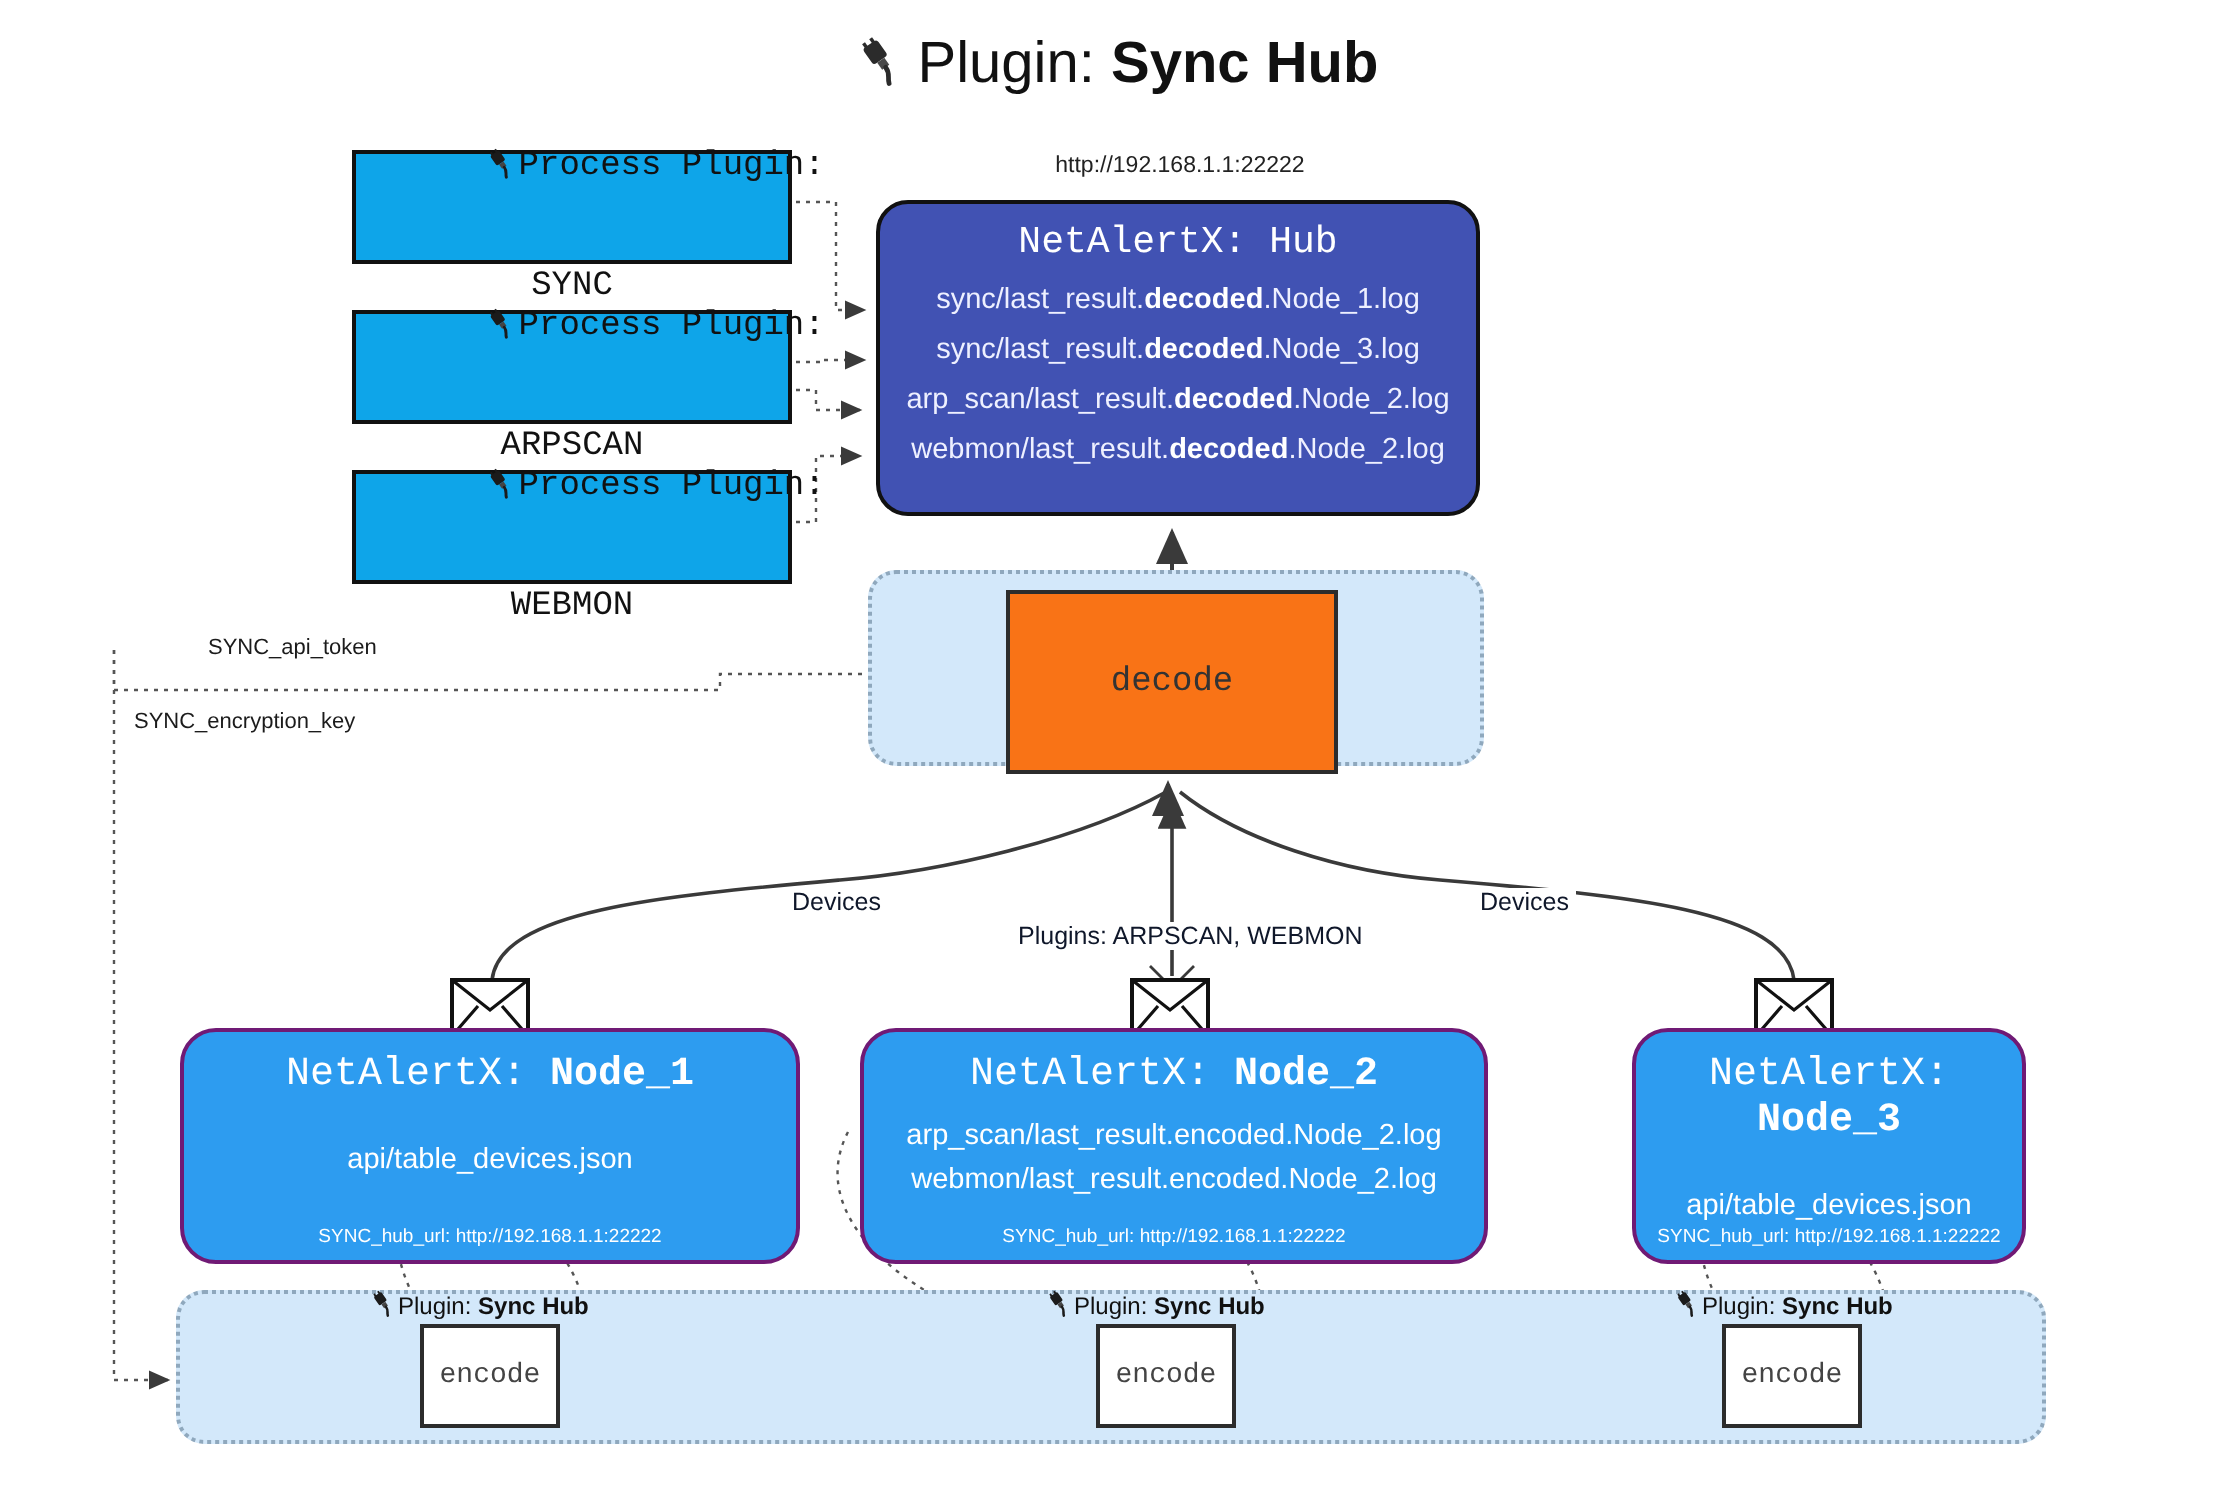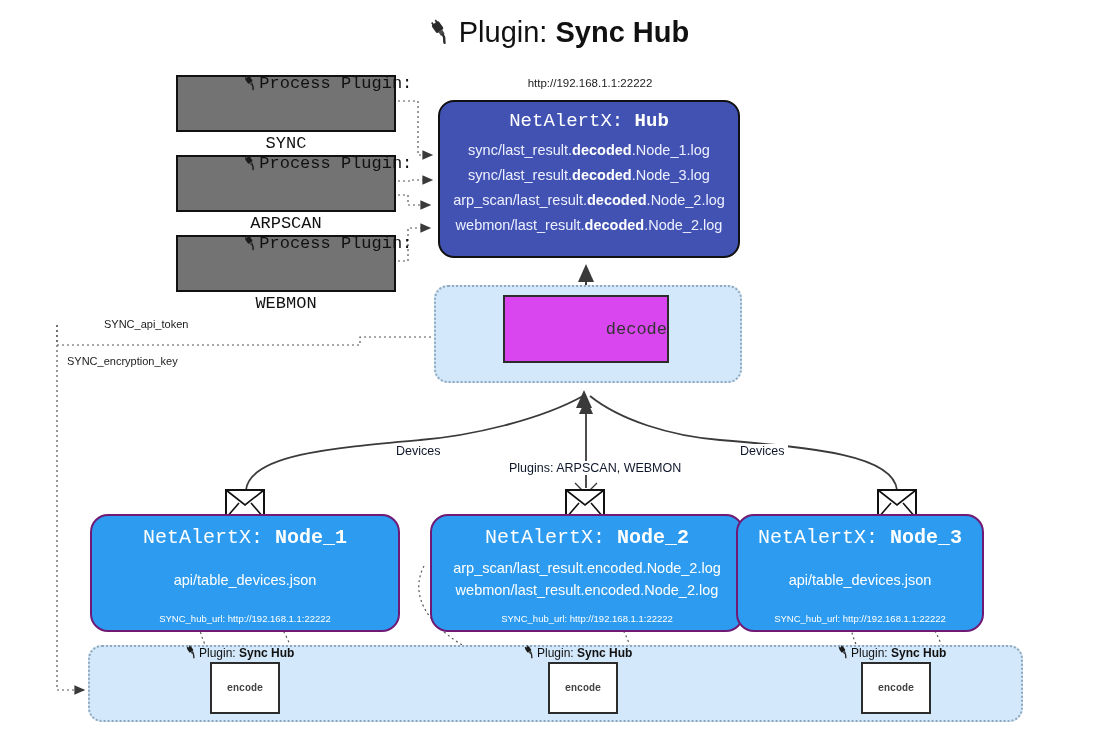--- a/index.html
+++ b/index.html
@@ -12,44 +12,44 @@
   
   #title{left:0;top:16px;width:1117px;text-align:center;font-size:29px;color:#111;}
   #title .plain{font-weight:400;}
   #title .strong{font-weight:700;}
   .plug-ico{display:inline-block;vertical-align:-3px;margin-right:5px;}
 
   
   #hub-url{left:430px;top:77px;width:320px;text-align:center;font-size:11.5px;color:#222;}
 
   
-  .pbox{width:220px;height:57px;background:#737373;border:2px solid #111;
+  .pbox{width:220px;height:57px;background:#0ea5e9;border:2px solid #111;
         display:flex;align-items:center;justify-content:center;}
   .pbox .inner{font-family:"Liberation Mono",monospace;font-size:17px;line-height:20px;
         color:#111;text-align:center;white-space:pre;}
   .pbox .row1{display:block;text-align:left;padding-left:2px;}
   .pbox .row2{display:block;text-align:center;}
   #pbox1{left:176px;top:75px;}
   #pbox2{left:176px;top:155px;}
   #pbox3{left:176px;top:235px;}
 
   
   #hub{left:438px;top:100px;width:302px;height:158px;background:#4152b3;
        border:2px solid #111;border-radius:16px;padding-top:8px;}
   #hub .hub-title{font-family:"Liberation Mono",monospace;font-size:19px;color:#fff;
        text-align:center;margin-bottom:6px;}
-  #hub .hub-title b{font-weight:700;}
+  #hub .hub-title b{font-weight:400;}
   .hubline{color:#eef0ff;font-size:14.5px;line-height:25px;text-align:center;white-space:nowrap;}
   .hubline b{font-weight:700;color:#fff;}
 
   
   #decode-panel{left:434px;top:285px;width:308px;height:98px;background:#d3e8fa;
        border:2px dotted #8fa8bd;border-radius:14px;}
-  #decode-box{left:503px;top:295px;width:166px;height:68px;background:#d946ef;border:2px solid #2c2c2c;
-       display:flex;align-items:center;justify-content:flex-end;}
+  #decode-box{left:503px;top:295px;width:166px;height:92px;background:#f97316;border:2px solid #2c2c2c;
+       display:flex;align-items:center;justify-content:center;}
   #decode-box span{font-family:"Liberation Mono",monospace;font-size:17px;color:#333;}
 
   
   .keylabel{font-size:11px;color:#1b1b1b;background:#fff;padding:0 4px;white-space:nowrap;}
   #k-token{left:100px;top:318px;}
   #k-enc{left:63px;top:355px;}
 
   
   .flowlabel{font-size:12.5px;color:#0f172a;background:#fff;padding:0 4px;white-space:nowrap;}
   #lbl-dev-left{left:392px;top:444px;}
@@ -58,42 +58,42 @@
 
   
   .node{height:118px;background:#2d9cf0;border:2px solid #701a75;border-radius:18px;padding-top:10px;}
   .node .ntitle{font-family:"Liberation Mono",monospace;font-size:20px;color:#fff;text-align:center;}
   .node .ntitle b{font-weight:700;}
   .node .nline{font-size:14.5px;color:#fff;text-align:center;line-height:22px;white-space:nowrap;}
   .node .nurl{position:absolute;left:0;bottom:6px;width:100%;text-align:center;
         font-size:9.5px;color:#fff;white-space:nowrap;}
   #node1{left:90px;top:514px;width:310px;}
   #node2{left:430px;top:514px;width:314px;}
-  #node3{left:736px;top:514px;width:248px;}
+  #node3{left:816px;top:514px;width:197px;}
   #node1 .nline{margin-top:20px;}
   #node3 .nline{margin-top:20px;}
   #node2 .nlines{margin-top:8px;}
 
   
   .env{width:40px;height:30px;}
   #env1{left:225px;top:489px;}
   #env2{left:565px;top:489px;}
   #env3{left:877px;top:489px;}
 
   
   #bottom-panel{left:88px;top:645px;width:935px;height:77px;background:#d3e8fa;
        border:2px dotted #8fa8bd;border-radius:14px;}
   .plugin-tag{font-size:12px;color:#111;white-space:nowrap;}
   .plugin-tag b{font-weight:700;}
   #ptag1{left:185px;top:645px;}
   #ptag2{left:523px;top:645px;}
   #ptag3{left:837px;top:645px;}
   .encbox{width:70px;height:52px;background:#fff;border:2px solid #2c2c2c;
        display:flex;align-items:center;justify-content:center;}
-  .encbox span{font-family:"Liberation Mono",monospace;font-size:10px;color:#444;font-weight:bold;}
+  .encbox span{font-family:"Liberation Mono",monospace;font-size:14px;color:#444;}
   #enc1{left:210px;top:662px;}
   #enc2{left:548px;top:662px;}
   #enc3{left:861px;top:662px;}
 </style>
 </head>
 <body>
 
 <div id="stage">
 
   <svg class="layer" viewBox="0 0 1117 754">

